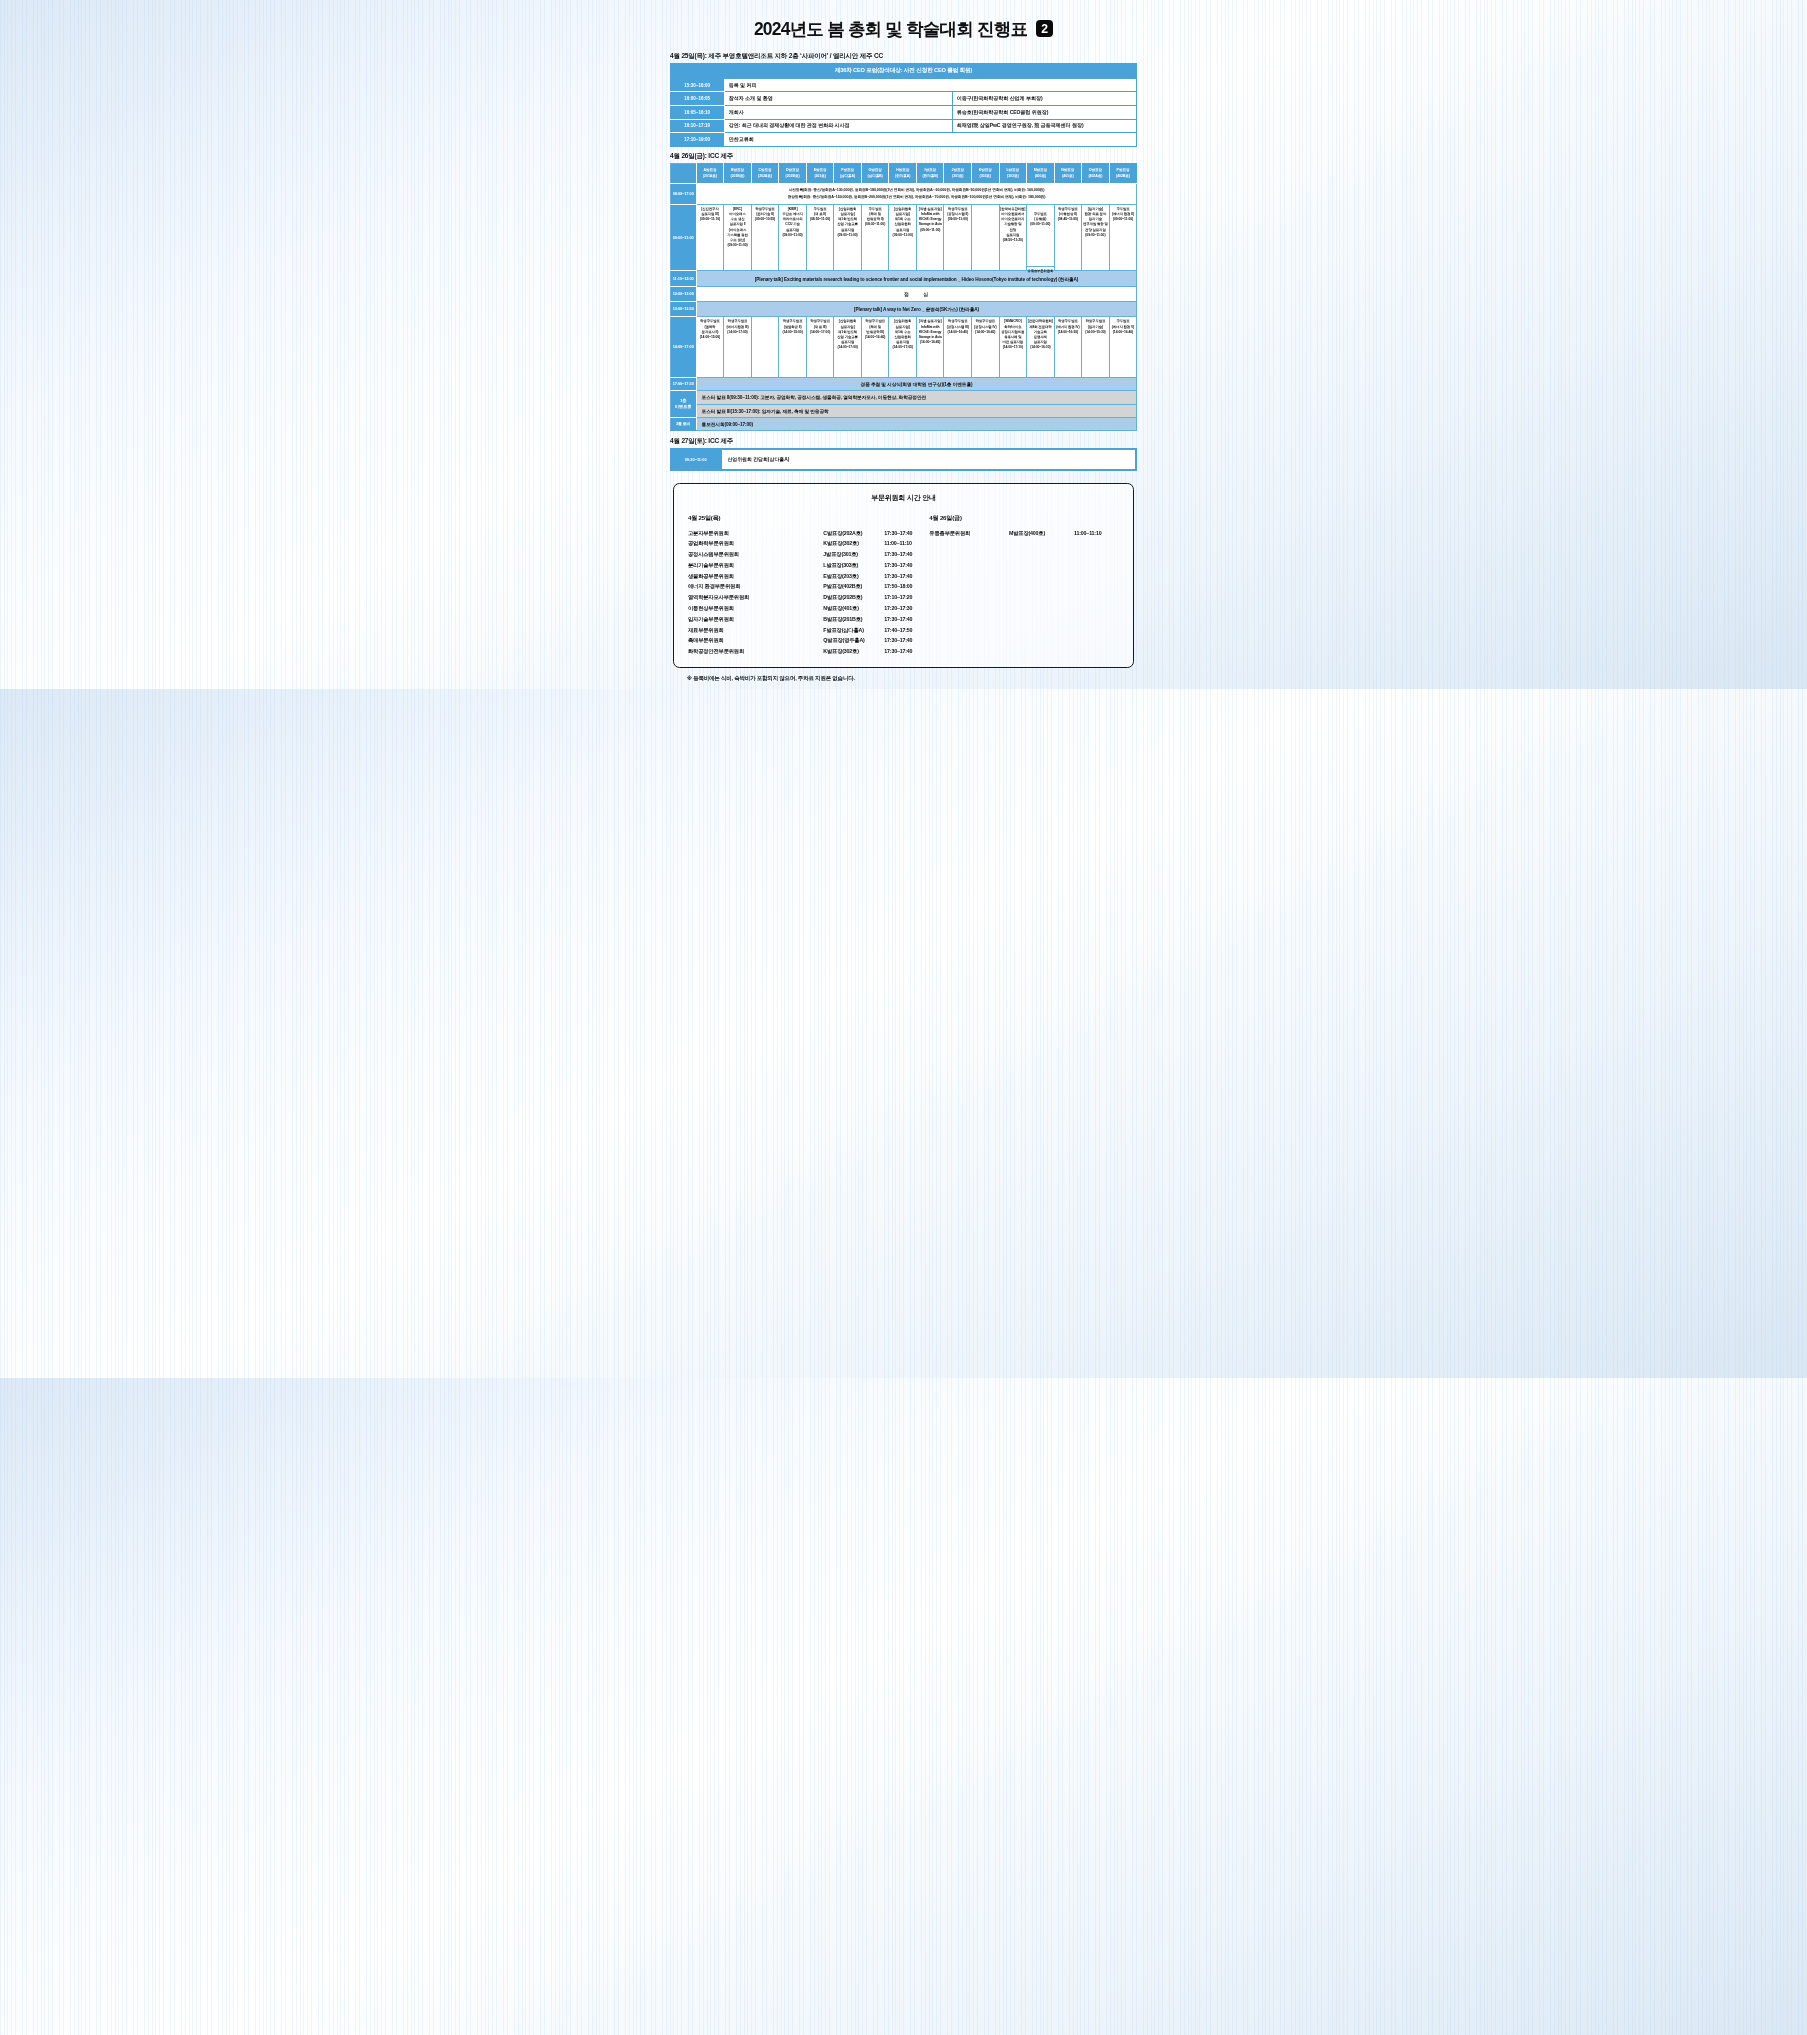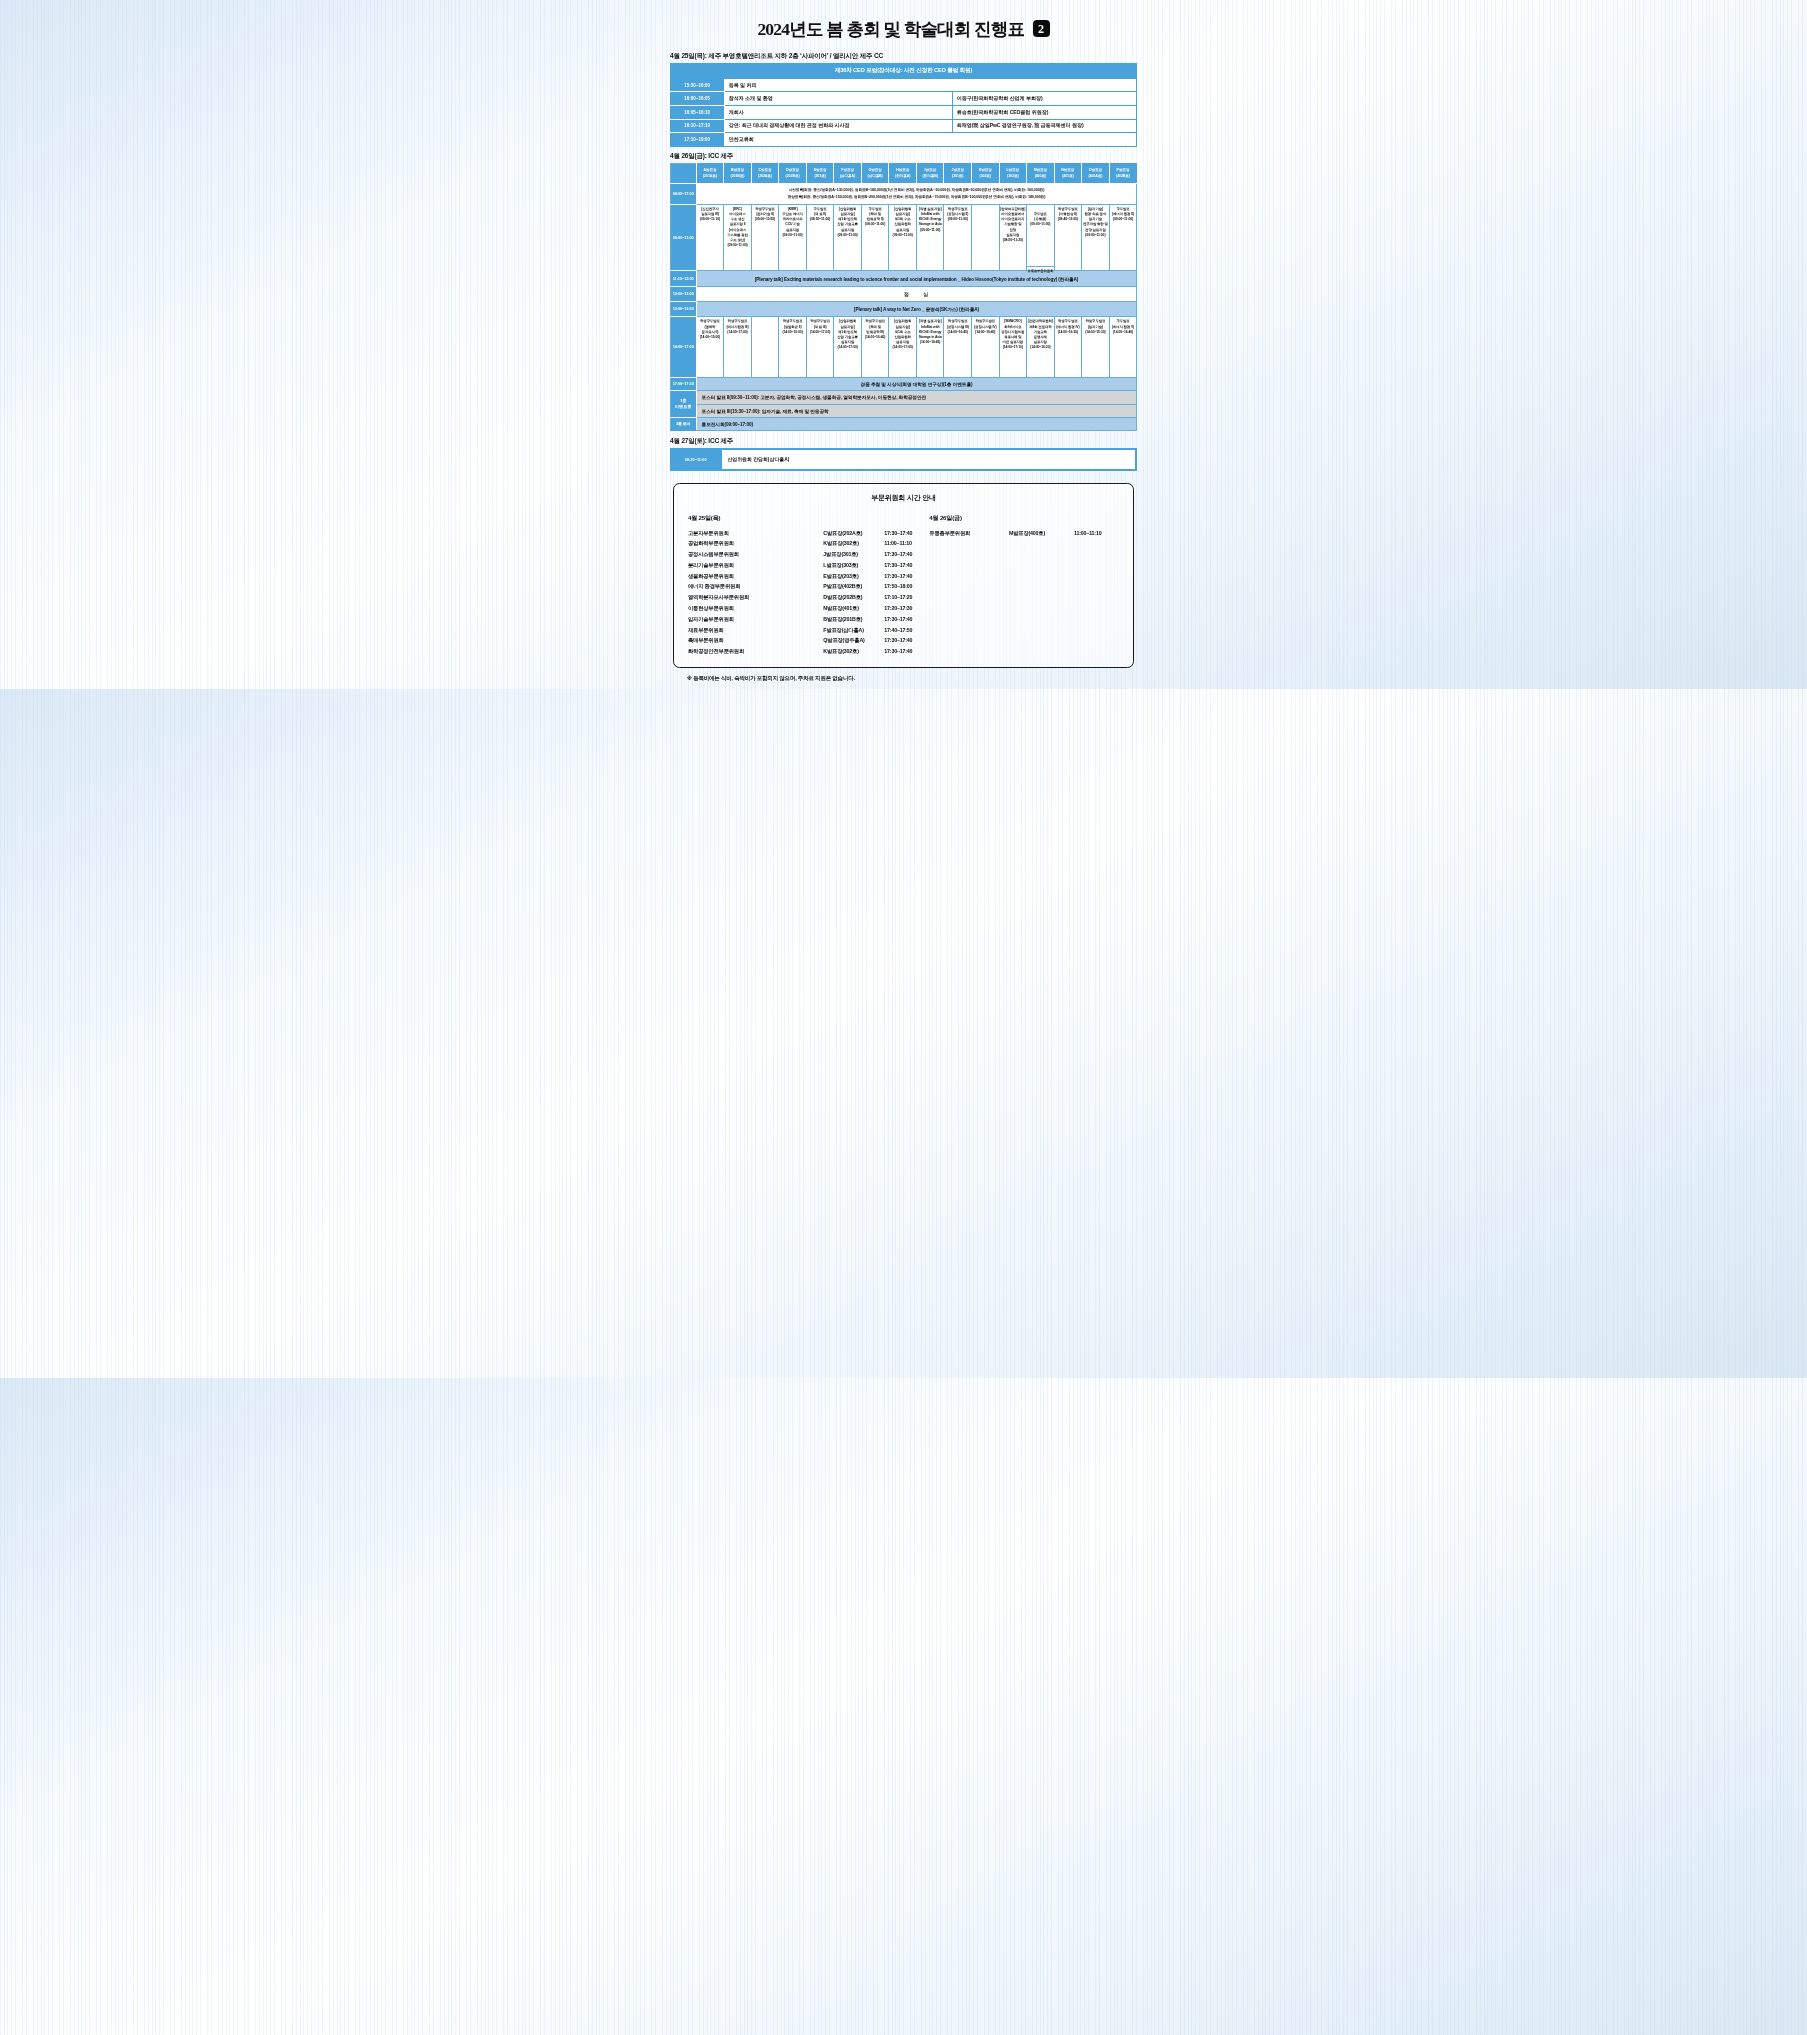--- a/index.html
+++ b/index.html
@@ -6,21 +6,21 @@
   body{
     width:488px;min-height:637px;margin:0 auto;
     font-family:"Liberation Sans","DejaVu Sans",sans-serif;
     color:#111;
     background:
       repeating-linear-gradient(90deg, rgba(178,206,233,0.20) 0 0.8px, rgba(255,255,255,0) 0.8px 3.7px),
       linear-gradient(150deg,#dce9f6 0%,#f6faff 25%,#ffffff 45%,#eef5fb 72%,#d9e7f4 100%);
   }
   .page{box-sizing:border-box;width:488px;padding:8.1px 10.2px 7.3px;}
   
-  .title{ text-align:center; font-size:17.5px; font-weight:800; letter-spacing:-0.8px; margin:9px 0 10.6px;font-family:Liberation Serif, serif; }
+  .title{ text-align:center; font-size:17.5px; font-weight:800; letter-spacing:-0.8px; margin:9px 0 10.6px; }
   .title .badge{
     display:inline-block;background:#0a0a0a;color:#fff;border-radius:4.1px;
     width:17px;height:17px;line-height:18px;font-size:12.2px;letter-spacing:0;
     text-align:center;vertical-align:2.4px;margin-left:4.9px;font-weight:800;
   }
   
   .sechead{font-size:6.5px;font-weight:800;margin:5.7px 0 2px 0.4px;letter-spacing:-0.2px;}
   
   table{border-collapse:collapse;width:100%;table-layout:fixed;}
   .ceo td{border:0.4px solid #49a2d9;}

